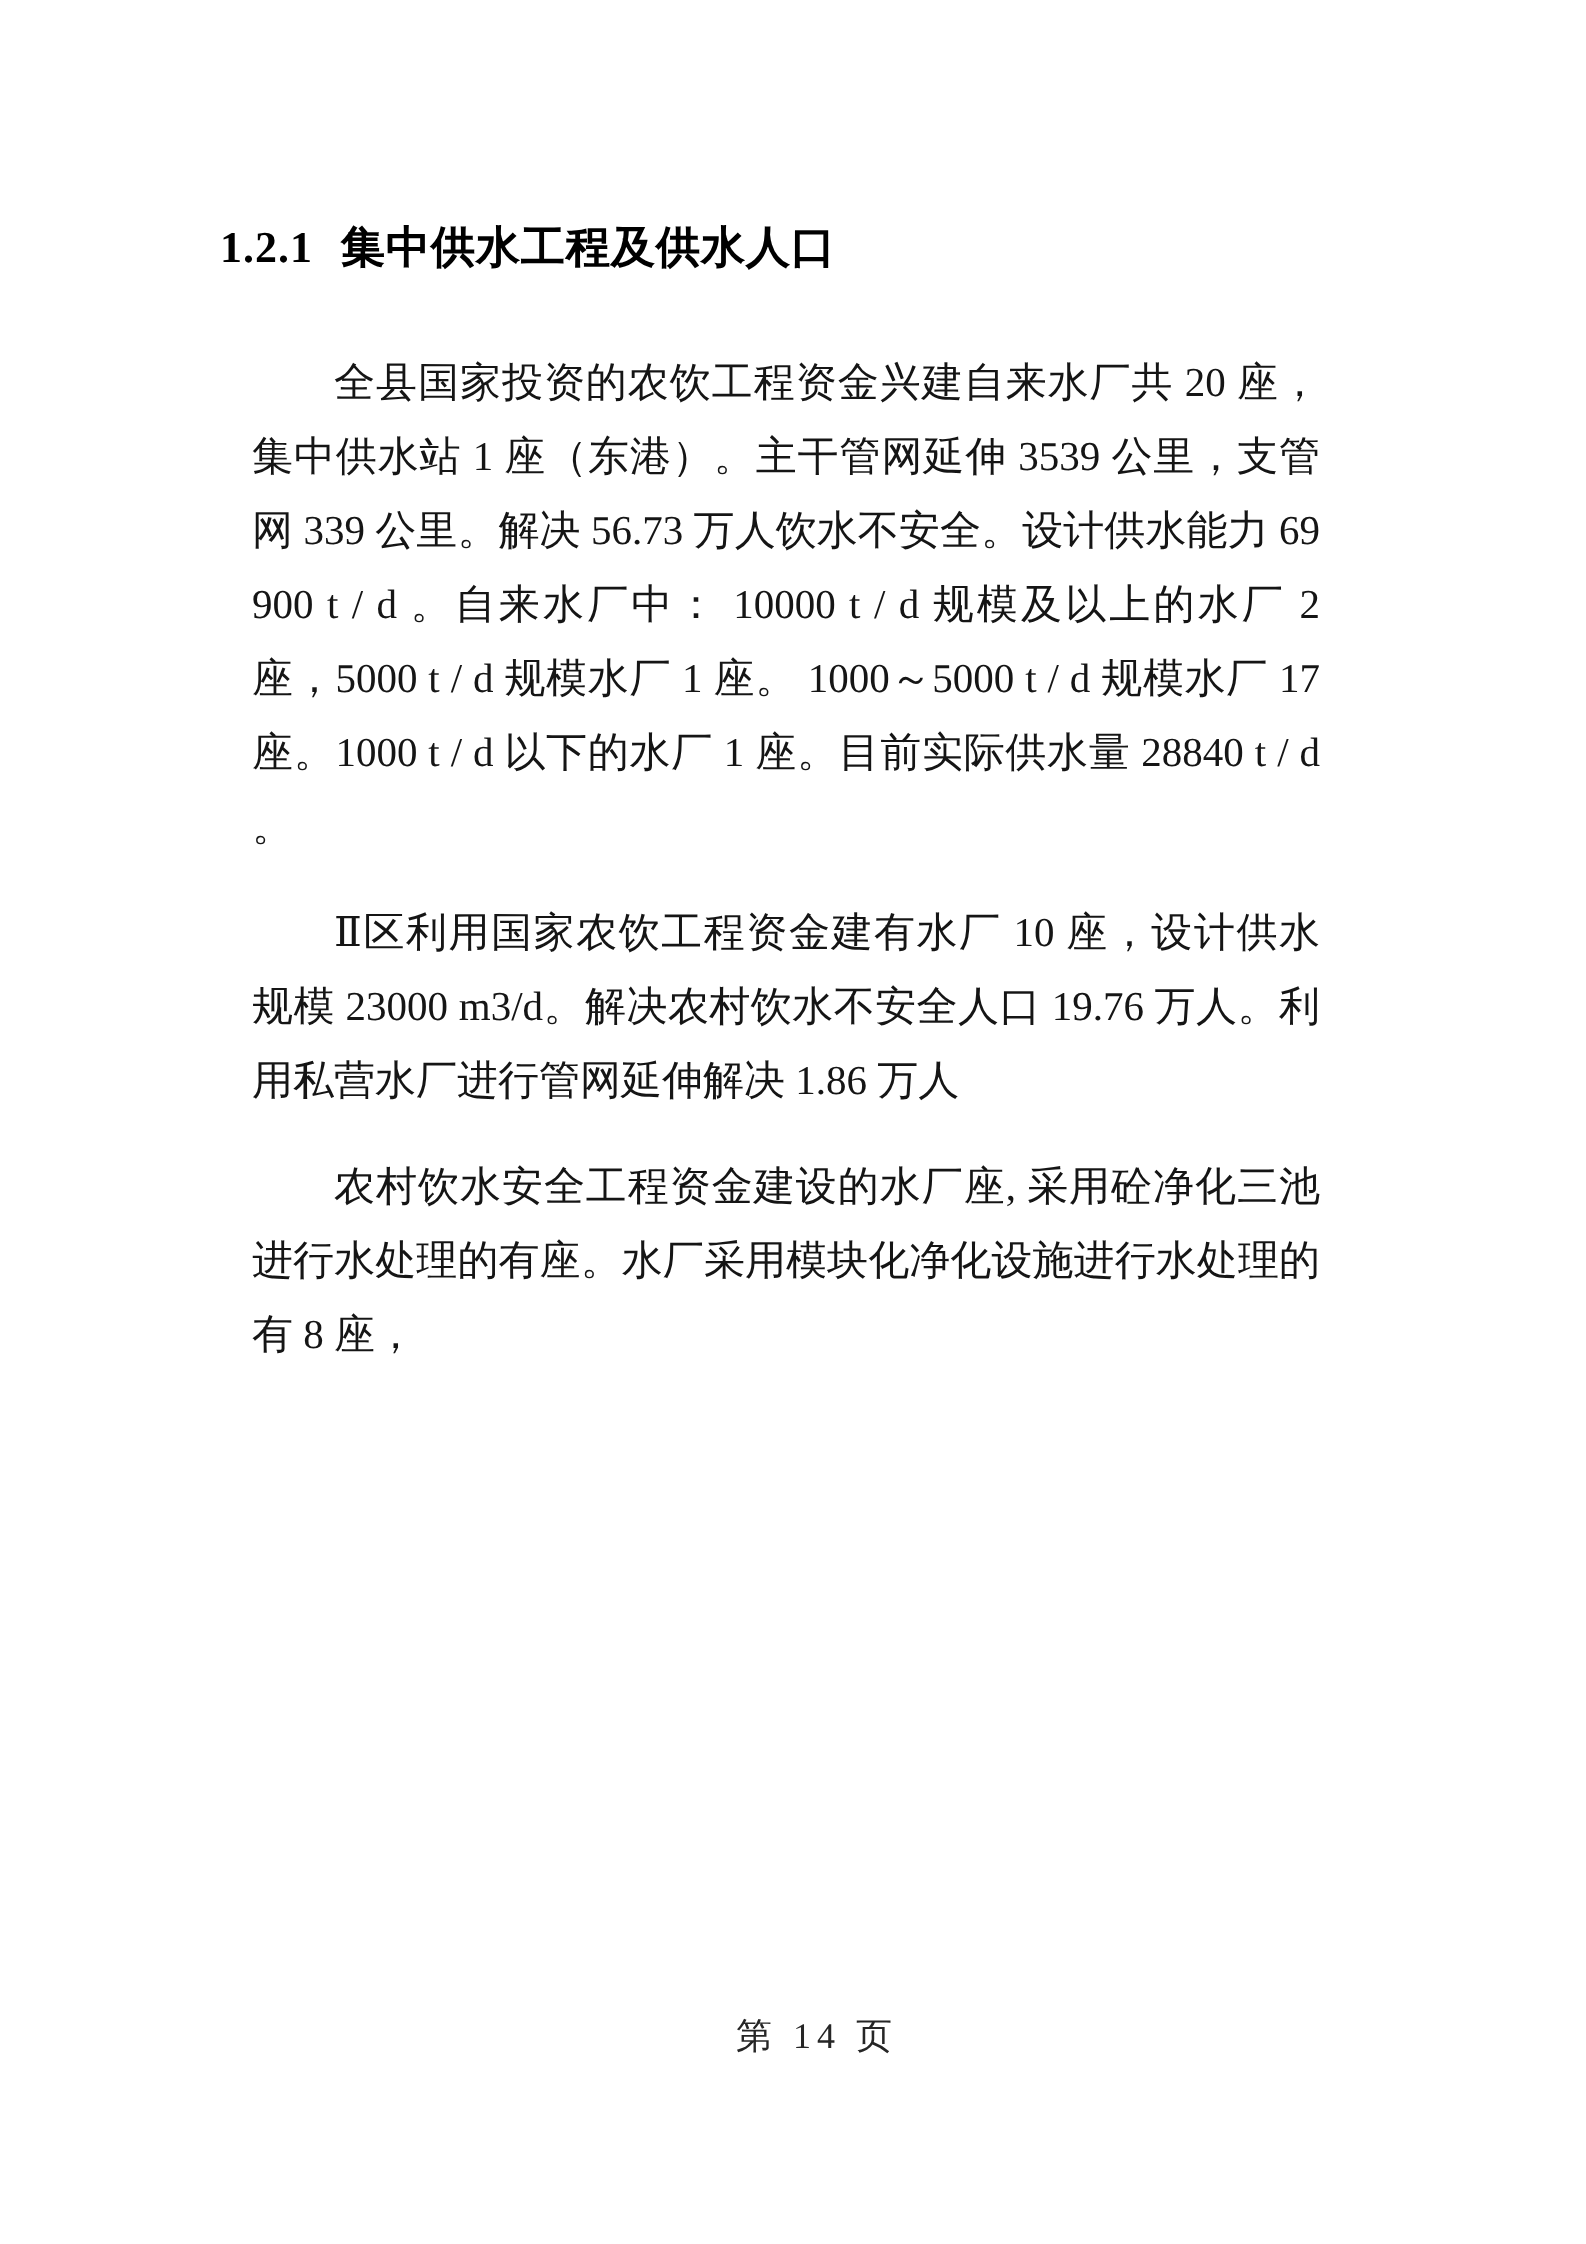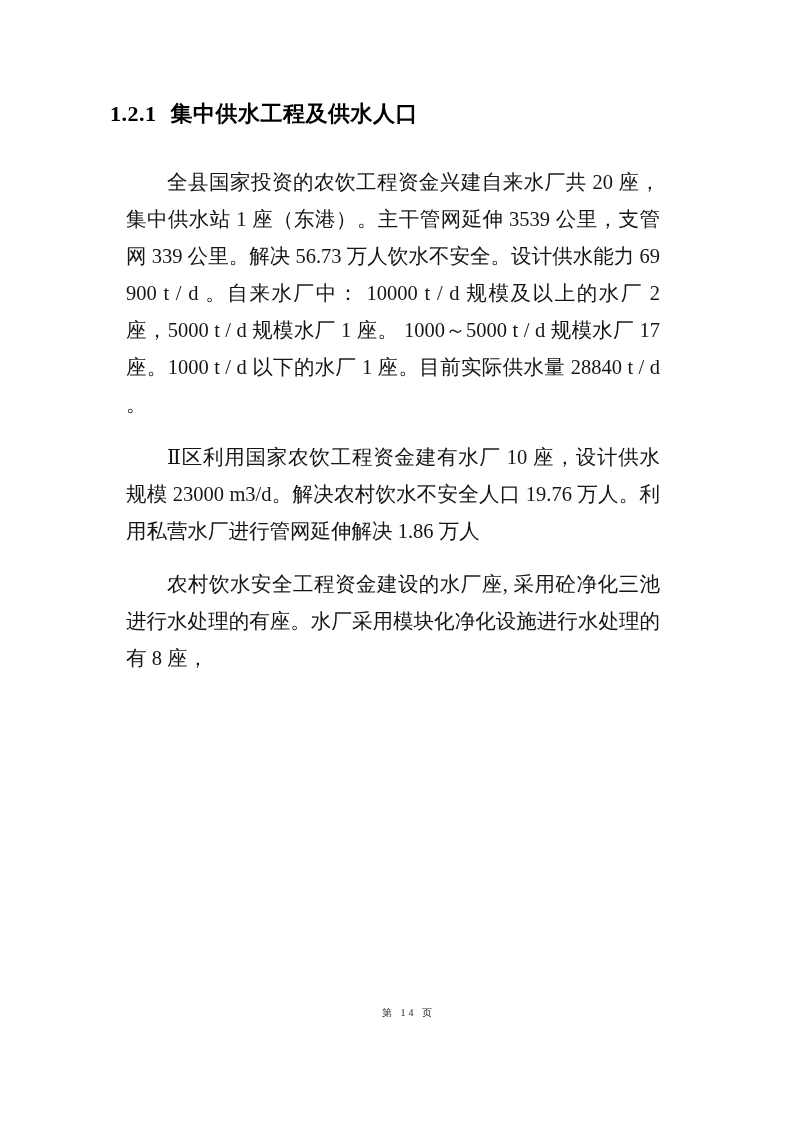--- a/index.html
+++ b/index.html
@@ -16,21 +16,21 @@
     font-family: "Liberation Serif", "DejaVu Serif", serif;
     color: #161616;
   }
   .content {
     position: absolute;
     left: 110px;
     top: 97px;
     width: 566px;
   }
   .heading {
-    margin: 2px 0 36px 0;
+    margin: 12px 0 36px 0;
     font-size: 22px;
     line-height: 29px;
     font-weight: bold;
     color: #000000;
     letter-spacing: 0.5px;
   }
   .heading .num {
     margin-right: 14px;
   }
   .body-para {
@@ -41,21 +41,21 @@
     text-indent: 2em;
     word-break: break-all;
     color: #151515;
   }
   .footer {
     position: absolute;
     top: 1006px;
     left: 0;
     right: 0;
     text-align: center;
-    font-size: 10px;
+    font-size: 18px;
     letter-spacing: 3px;
     color: #262626;
     margin-left: 24px;
   }
 </style>
 </head>
 <body>
 
 <div class="page">
   <div class="content">

